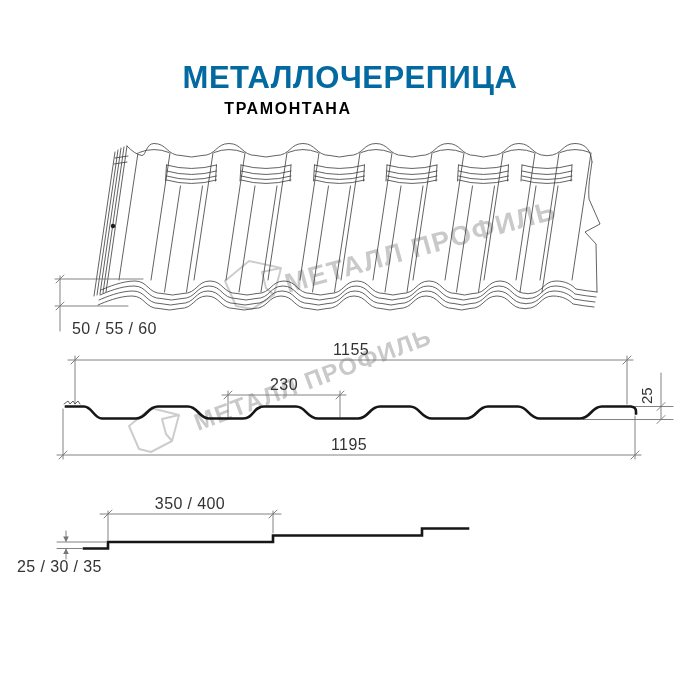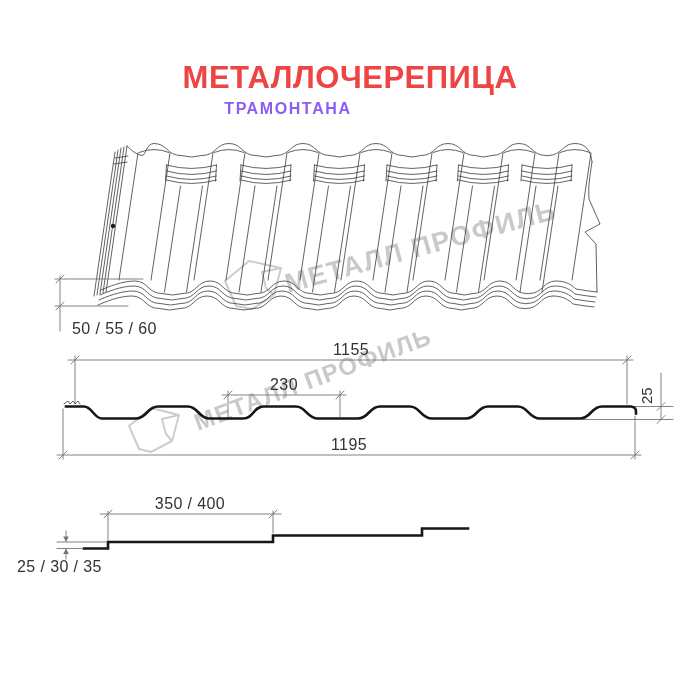--- a/index.html
+++ b/index.html
@@ -1,21 +1,21 @@
 <!DOCTYPE html>
 <html><head>
 <meta charset="utf-8">
 <style>
   html,body{margin:0;padding:0;background:#fff;}
   .canvas{position:relative;width:700px;height:700px;background:#fff;overflow:hidden;
           font-family:"Liberation Sans",sans-serif;}
   .title{position:absolute;top:60px;left:0;width:700px;text-align:center;
-         font-size:31px;font-weight:800;letter-spacing:.5px;color:#ef4444;}
+         font-size:31px;font-weight:800;letter-spacing:.5px;color:#0369a1;}
   .subtitle{position:absolute;top:100px;left:0;width:576px;text-align:center;
-            font-size:16px;font-weight:600;letter-spacing:1.6px;color:#8b5cf6;}
+            font-size:16px;font-weight:600;letter-spacing:1.6px;color:#000000;}
   svg{position:absolute;left:0;top:0;}
   .thin{stroke:#3a3a3a;stroke-width:.8;fill:none;stroke-linecap:round;}
   .dim{stroke:#757575;stroke-width:.9;fill:none;stroke-linecap:round;}
   .thick{stroke:#161616;stroke-width:2.6;fill:none;stroke-linejoin:miter;stroke-linecap:square;}
   .dimtext{fill:#333;font-size:16px;font-weight:500;letter-spacing:.4px;}
   .dimtext-sm{fill:#333;font-size:15px;font-weight:500;}
   .wm{fill:#c9c9c9;font-weight:700;font-size:27px;letter-spacing:1.5px;}
   .wm2{font-size:24px;}
   .wmlogo{stroke:#cdcdcd;stroke-width:2;fill:none;stroke-linejoin:round;}
   .arrow{fill:#757575;}

